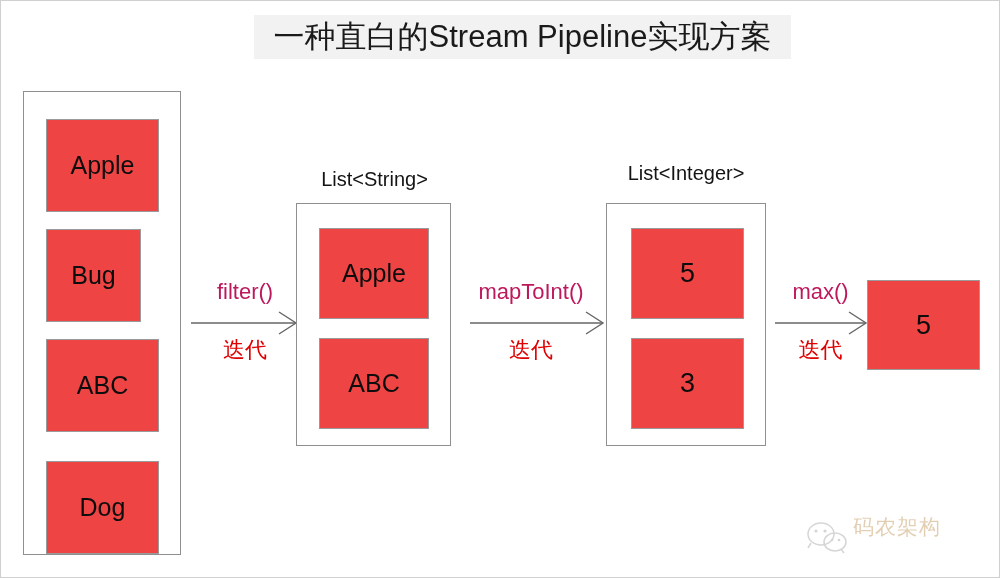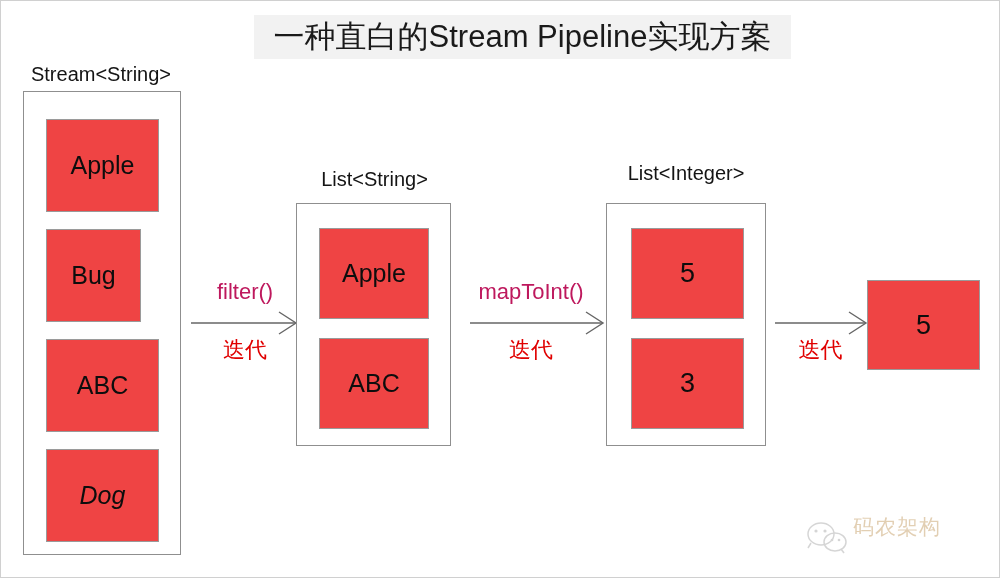--- a/index.html
+++ b/index.html
@@ -138,27 +138,26 @@
 </style>
 </head>
 <body>
 
 <div id="canvas">
 
   <div class="title-band">
     <span class="title-text">一种直白的Stream Pipeline实现方案</span>
   </div>
 
-  <div class="stage-label" style="left:20px; top:62px; width:160px;">Stream&lt;String&gt;</div>
 
   <div class="container-box" style="left:22px; top:90px; width:158px; height:464px;">
     <div class="cell" style="left:22px; top:27px; width:113px; height:93px;">Apple</div>
     <div class="cell" style="left:22px; top:137px; width:95px; height:93px;">Bug</div>
     <div class="cell" style="left:22px; top:247px; width:113px; height:93px;">ABC</div>
-    <div class="cell" style="left:22px; top:357px; width:113px; height:93px;font-style:italic;">Dog</div>
+    <div class="cell" style="left:22px; top:369px; width:113px; height:93px;">Dog</div>
   </div>
 
   <div class="arrow-group" style="left:190px; top:278px; width:108px; height:90px;">
     <div class="op-label" style="top:0px;">filter()</div>
     <svg class="arrow-svg" width="108" height="24" style="position:absolute; left:0; top:32px;">
       <line x1="0" y1="12" x2="104" y2="12" stroke="#666" stroke-width="1.4"></line>
       <polyline points="88,1 105,12 88,23" fill="none" stroke="#666" stroke-width="1.4"></polyline>
     </svg>
     <div class="iter-label" style="top:56px;">迭代</div>
   </div>
@@ -180,20 +179,21 @@
   </div>
 
   <div class="stage-label" style="left:604px; top:161px; width:162px;">List&lt;Integer&gt;</div>
 
   <div class="container-box" style="left:605px; top:202px; width:160px; height:243px;">
     <div class="cell num" style="left:24px; top:24px; width:113px; height:91px;">5</div>
     <div class="cell num" style="left:24px; top:134px; width:113px; height:91px;">3</div>
   </div>
 
   <div class="arrow-group" style="left:772px; top:278px; width:95px; height:90px;">
+    <div class="op-label" style="top:0px;">max()</div>
     <svg class="arrow-svg" width="95" height="24" style="position:absolute; left:0; top:32px;">
       <line x1="2" y1="12" x2="92" y2="12" stroke="#666" stroke-width="1.4"></line>
       <polyline points="76,1 93,12 76,23" fill="none" stroke="#666" stroke-width="1.4"></polyline>
     </svg>
     <div class="iter-label" style="top:56px;">迭代</div>
   </div>
 
 
   <div class="cell num" style="left:866px; top:279px; width:113px; height:90px; font-size:27px;">5</div>
 

